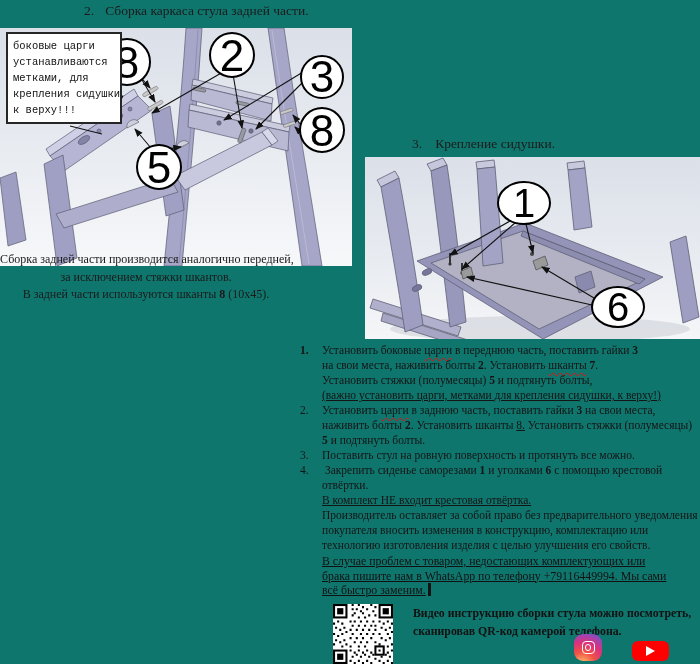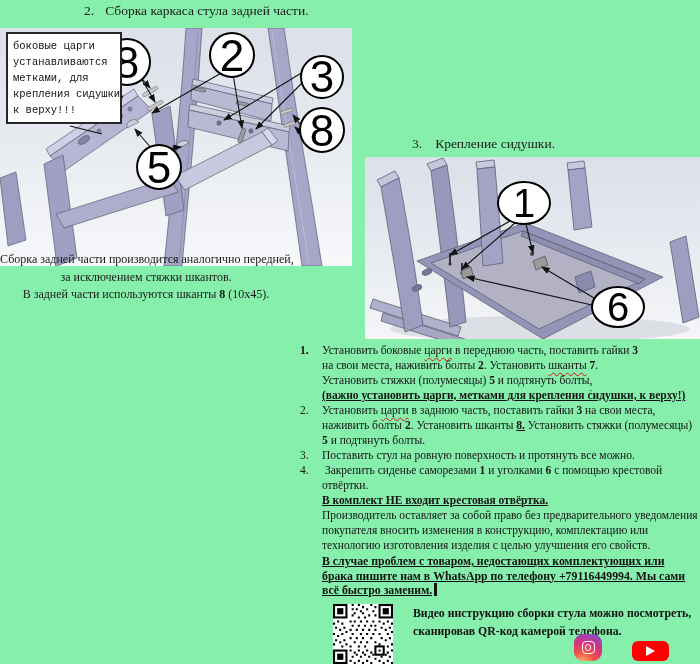--- a/index.html
+++ b/index.html
@@ -1,28 +1,28 @@
 <!DOCTYPE html>
 <html><head>
 <meta charset="utf-8">
 <style>
   html,body{margin:0;padding:0;background:#fff;}
-  .page{position:relative;width:700px;height:664px;background:#86efac;overflow:hidden;
+  .page{position:relative;width:700px;height:664px;background:#0f766e;overflow:hidden;
         font-family:"Liberation Serif",serif;color:#161616;}
 
   
   .h{position:absolute;font-size:13.5px;white-space:nowrap;color:#1b1b1b;}
   .h .hnum{display:inline-block;margin-right:11px;}
   .back-h{left:84px;top:3px;}
   .seat-h{left:412px;top:136px;}
   .seat-h .hnum{margin-right:13px;}
 
   
   .b{font-weight:700;}
-  .bu{font-weight:700;text-decoration:underline;text-decoration-thickness:1px;}
+  .bu{font-weight:400;text-decoration:underline;text-decoration-thickness:1px;}
   .rw{text-decoration-line:underline;text-decoration-style:wavy;text-decoration-color:#e01212;
       text-decoration-thickness:1px;text-underline-offset:2.5px;}
   .gw{text-decoration-line:underline;text-decoration-style:wavy;text-decoration-color:#23a523;
       text-decoration-thickness:1px;text-underline-offset:2.5px;}
 
   
   .diag{position:absolute;}
   #diag-back{left:0;top:28px;}
   #diag-seat{left:365px;top:157px;}
 

